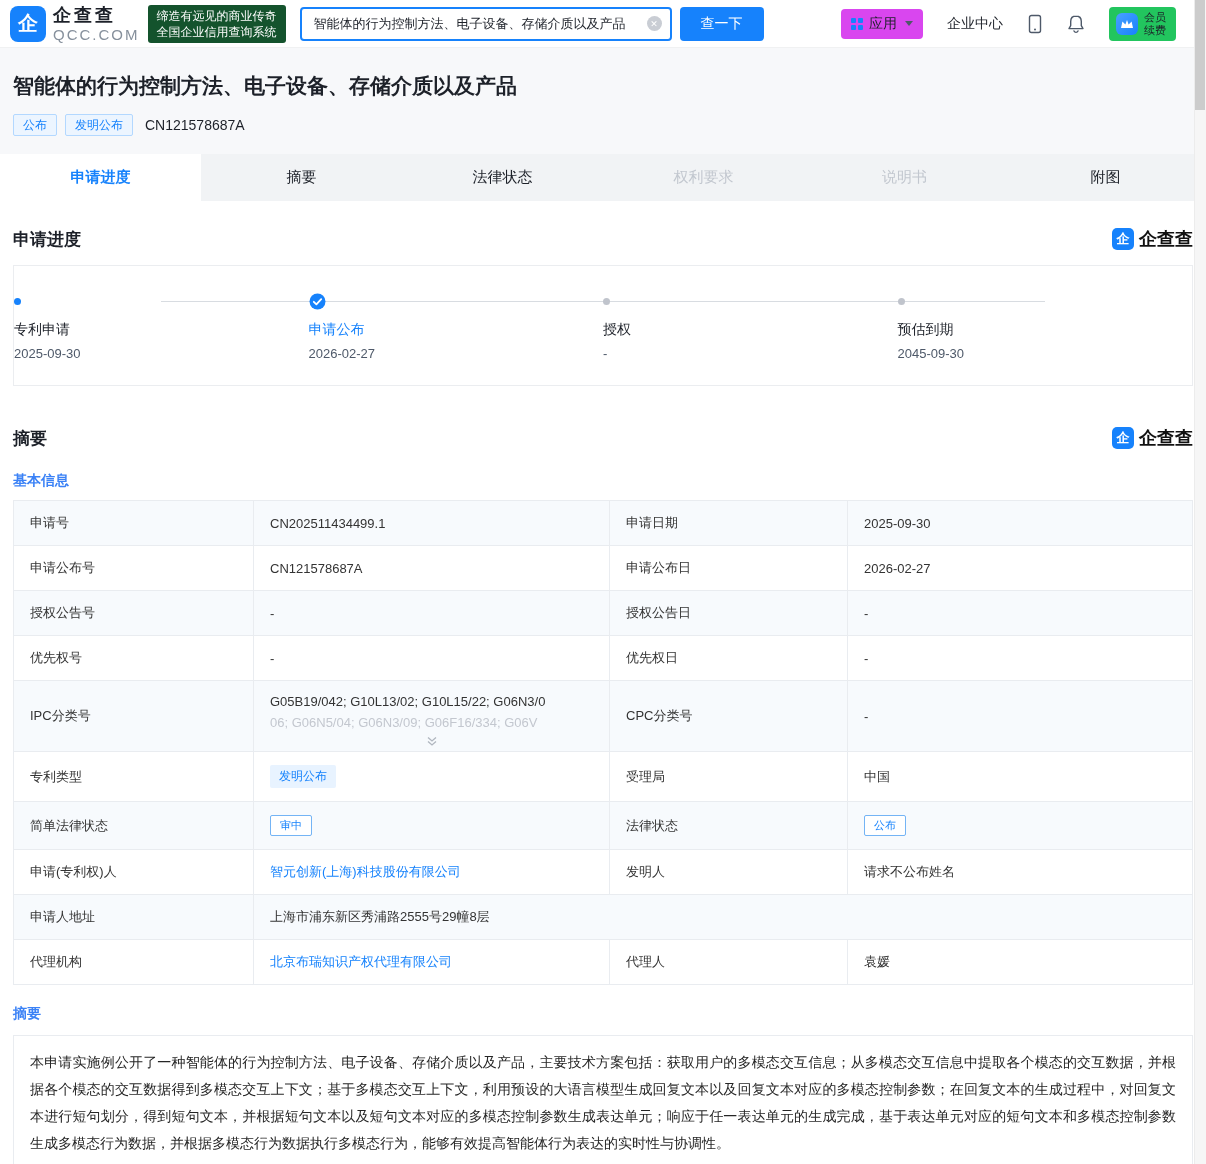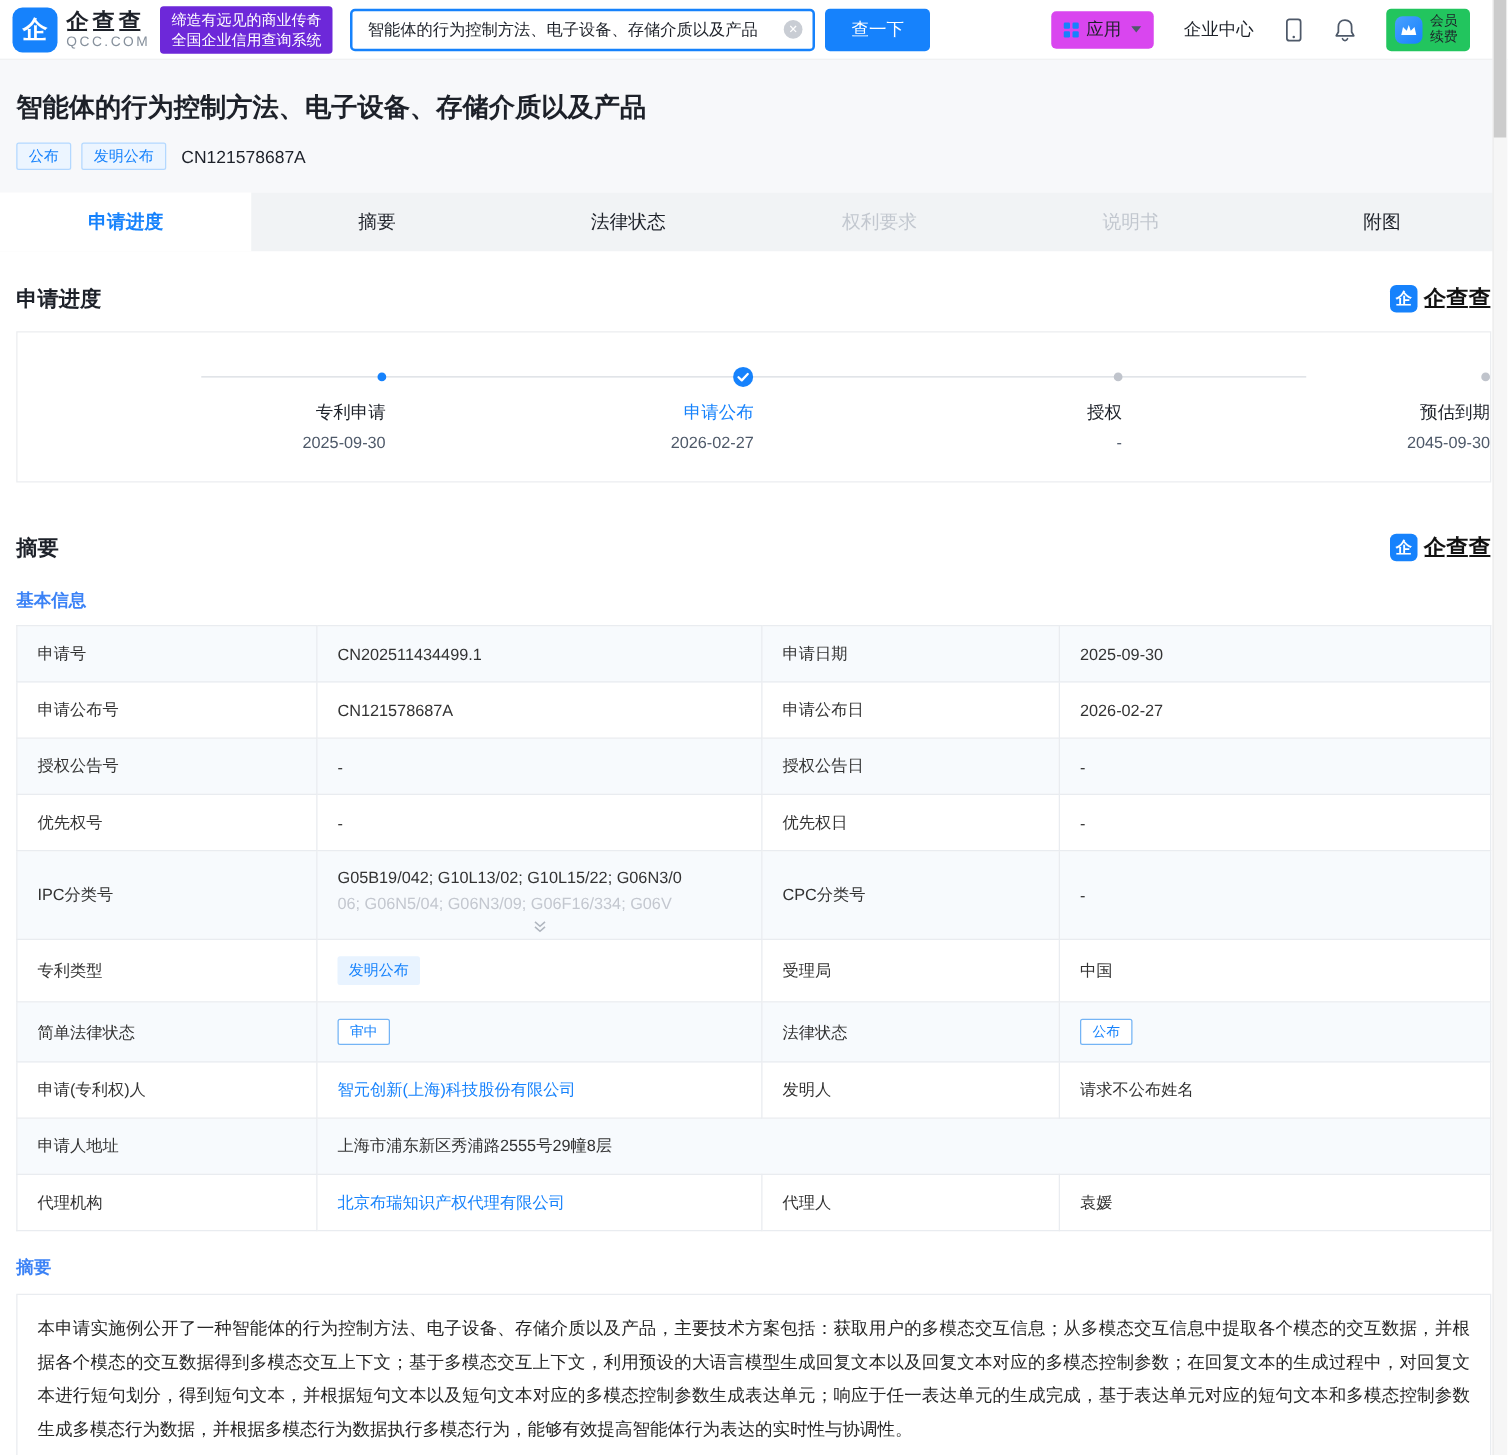--- a/index.html
+++ b/index.html
@@ -10,22 +10,22 @@
     font-family:"Liberation Sans","DejaVu Sans",sans-serif; font-size:13px;
   }
 
   
   .topbar { height:47px; display:flex; align-items:center; padding:0 30px 0 10px; background:#fff; }
   .logo { display:flex; align-items:center; gap:7px; cursor:pointer; text-decoration:none; }
   .logo-icon { width:36px; height:36px; border-radius:8px; background:#1682fc; color:#fff;
     font-weight:700; font-size:20px; display:flex; align-items:center; justify-content:center; }
   .logo-text { display:flex; flex-direction:column; line-height:1; }
   .logo-cn { font-size:18px; font-weight:700; color:#1d2129; letter-spacing:3px; }
-  .logo-en { font-size:11px; color:#86909c; letter-spacing:2px; margin-top:3px; }
-  .slogan { margin-left:8px; background:#6d28d9; color:#fff; font-size:12px; line-height:16px;
+  .logo-en { font-size:15px; color:#86909c; letter-spacing:2px; margin-top:3px; }
+  .slogan { margin-left:8px; background:#14532d; color:#fff; font-size:12px; line-height:16px;
     padding:3px 9px; border-radius:3px; display:flex; flex-direction:column; white-space:nowrap;align-items:center; }
   .searchbox { margin-left:14px; width:372px; height:34px; border:2px solid #1682fc; border-radius:4px;
     display:flex; align-items:center; background:#fff; padding:0 8px 0 10px; }
   .search-input { flex:1; border:none; outline:none; font-size:13px; color:#1d2129;
     font-family:inherit; background:transparent; min-width:0; }
   .clear-btn { width:15px; height:15px; border-radius:50%; background:#c9cdd4; color:#fff;
     font-size:9px; display:flex; align-items:center; justify-content:center; cursor:pointer; flex-shrink:0; }
   .search-btn { margin-left:8px; width:84px; height:34px; background:#1682fc; color:#fff; border:none;
     border-radius:4px; font-size:14px; cursor:pointer; font-family:inherit; flex-shrink:0; }
   .topnav { margin-left:auto; display:flex; align-items:center; gap:24px; }
@@ -63,21 +63,21 @@
   .sec-head { display:flex; align-items:center; justify-content:space-between; margin-top:26px; }
   .sec-head h2 { margin:0; font-size:17px; font-weight:700; color:#1d2129; }
   .wm { display:flex; align-items:center; gap:5px; }
   .wm-icon { width:22px; height:22px; background:#1682fc; border-radius:5px; color:#fff; font-size:13px;
     font-weight:700; display:flex; align-items:center; justify-content:center; }
   .wm-text { font-size:18px; font-weight:700; color:#111; }
 
   
   .timeline-box { border:1px solid #ebedf0; margin-top:14px; position:relative; display:flex; padding:27px 0 24px; }
   .tl-line { position:absolute; top:35px; left:12.5%; right:12.5%; height:1px; background:#d8dce1; }
-  .tl-step { flex:1; display:flex; flex-direction:column; align-items:flex-end; position:relative; }
+  .tl-step { flex:1; display:flex; flex-direction:column; align-items:flex-start; position:relative; }
   .tl-dotwrap { height:17px; display:flex; align-items:center; justify-content:center; }
   .tl-dot { width:7px; height:7px; border-radius:50%; background:#c0c4cc; }
   .tl-dot--done { background:#1682fc; }
   .tl-label { margin-top:11px; font-size:14px; color:#1d2129; }
   .tl-label--current { color:#1682fc; }
   .tl-date { margin-top:7px; font-size:13px; color:#4e5969; }
 
   
   .sub-title { font-size:14px; font-weight:700; color:#3b82f6; margin:22px 0 0; }
   .info-table { width:100%; border-collapse:collapse; margin-top:10px; font-size:13px; table-layout:fixed; }

